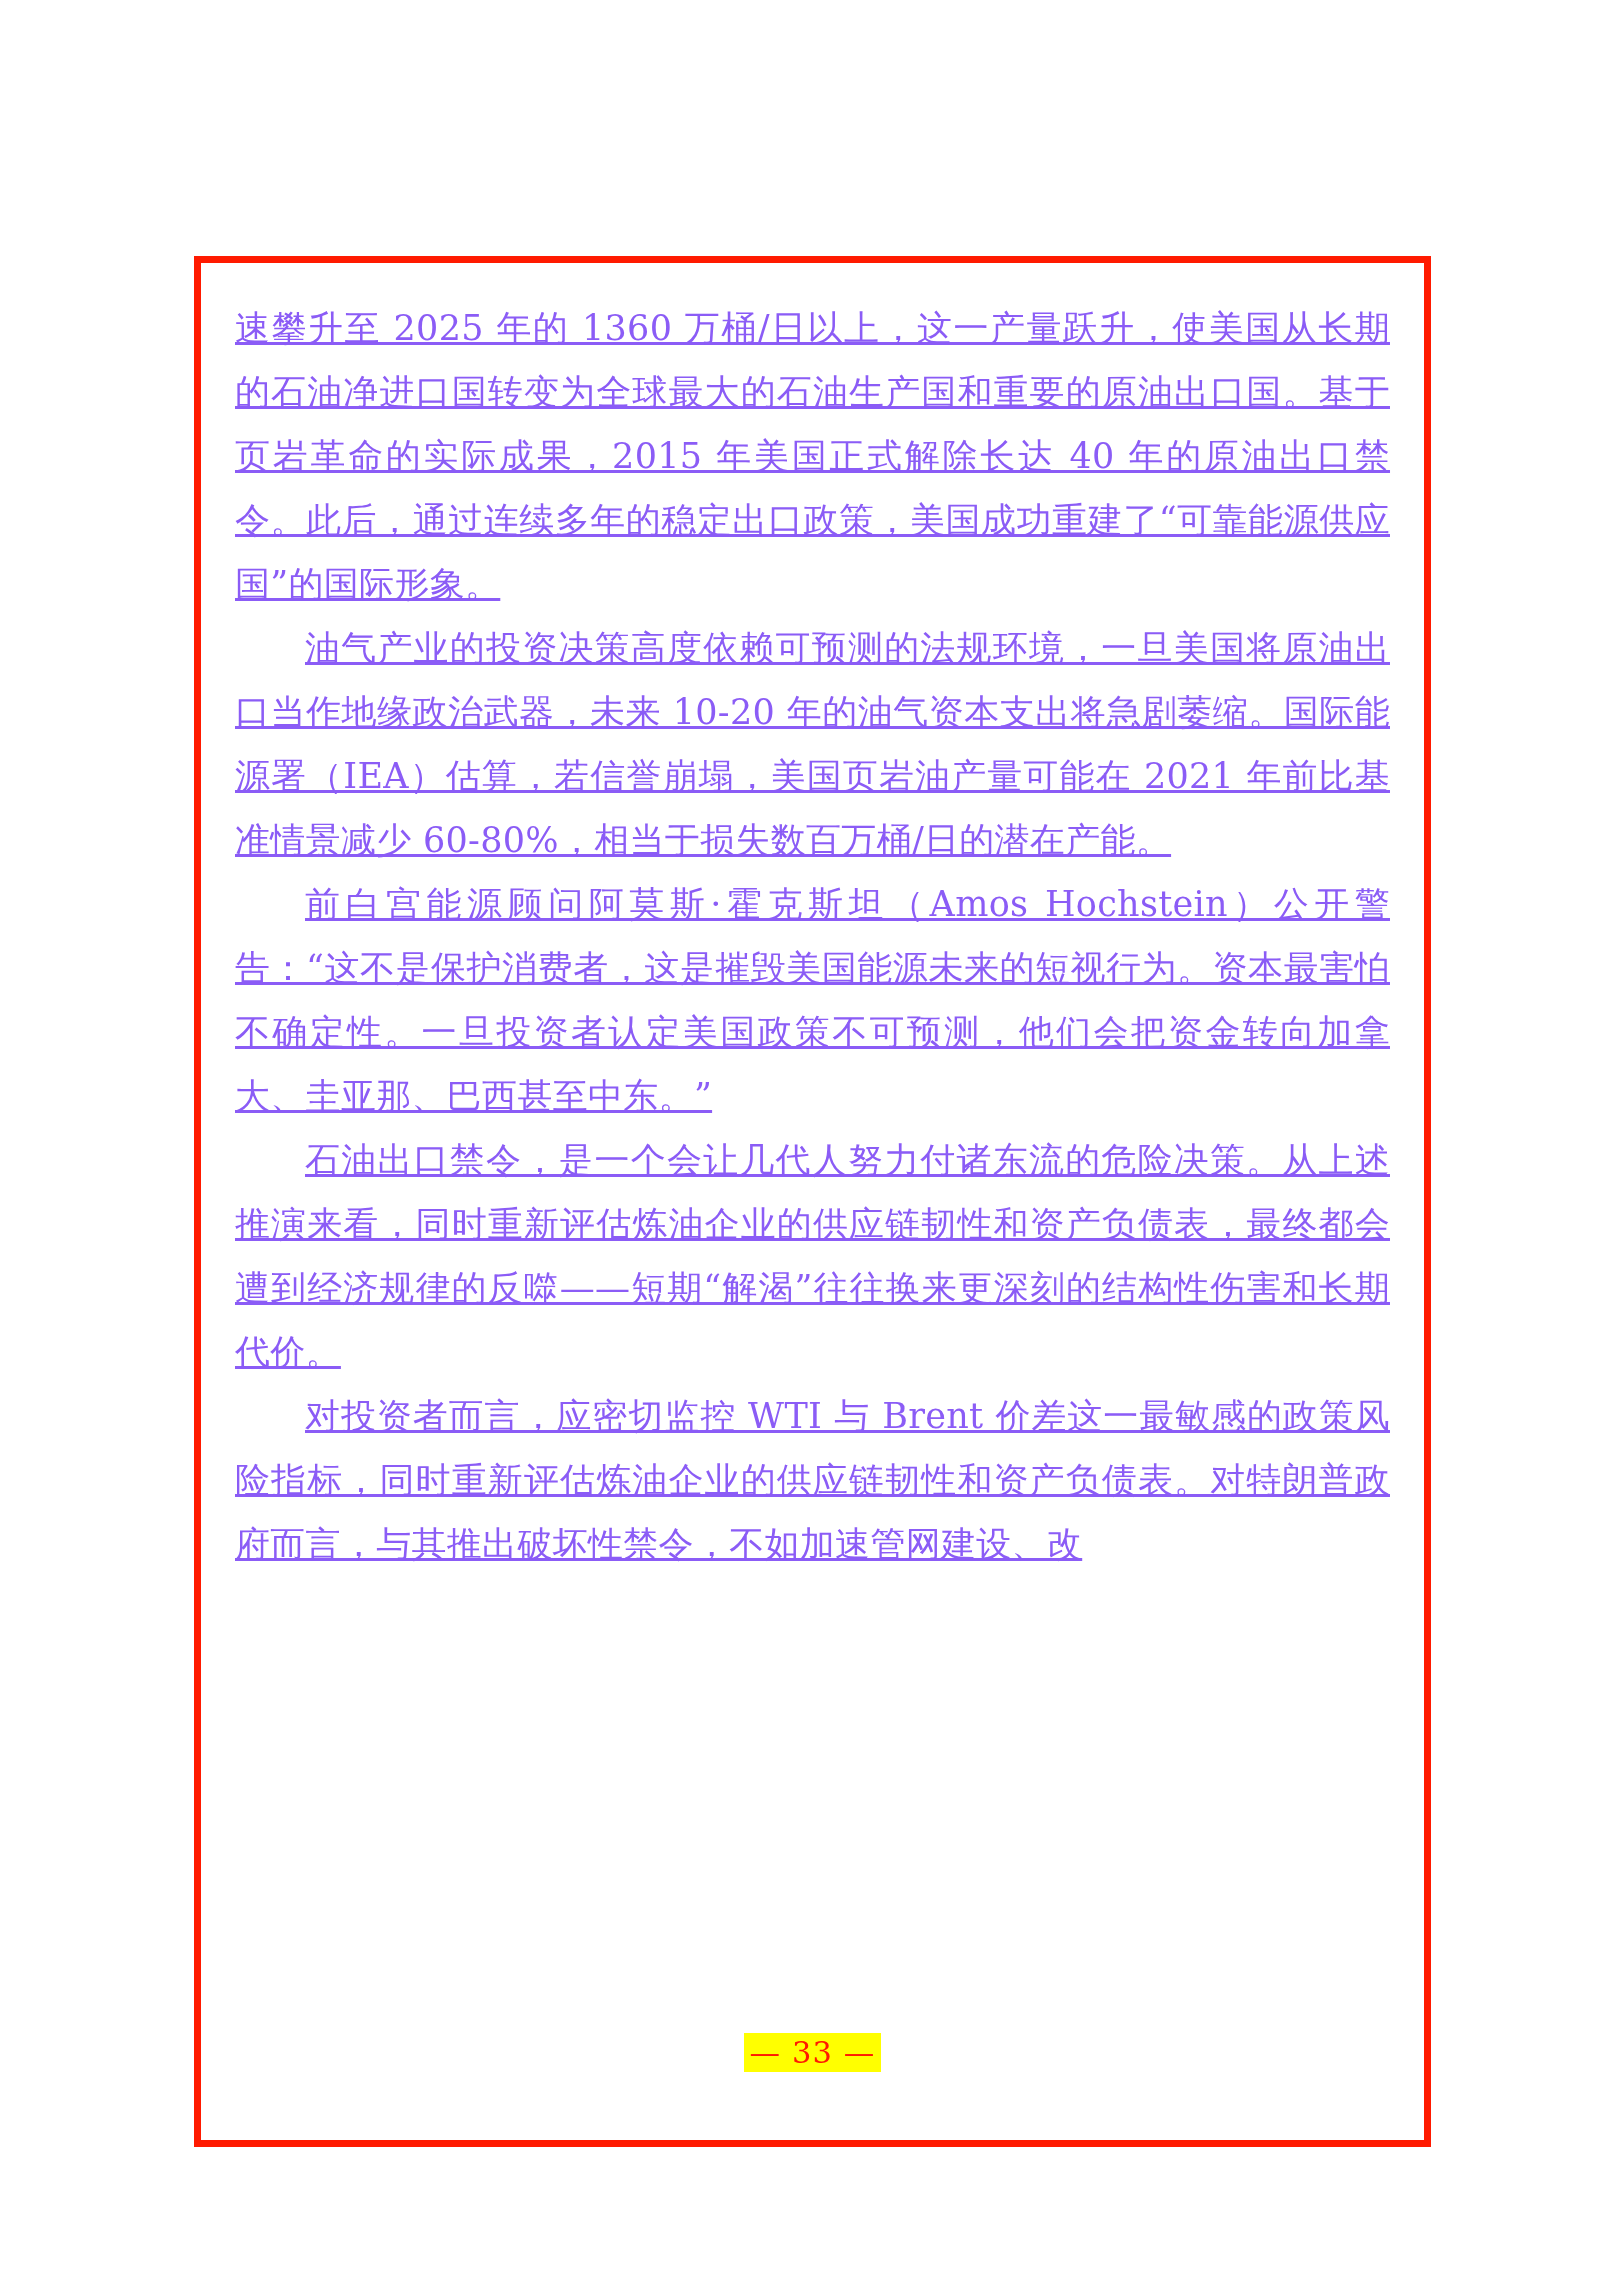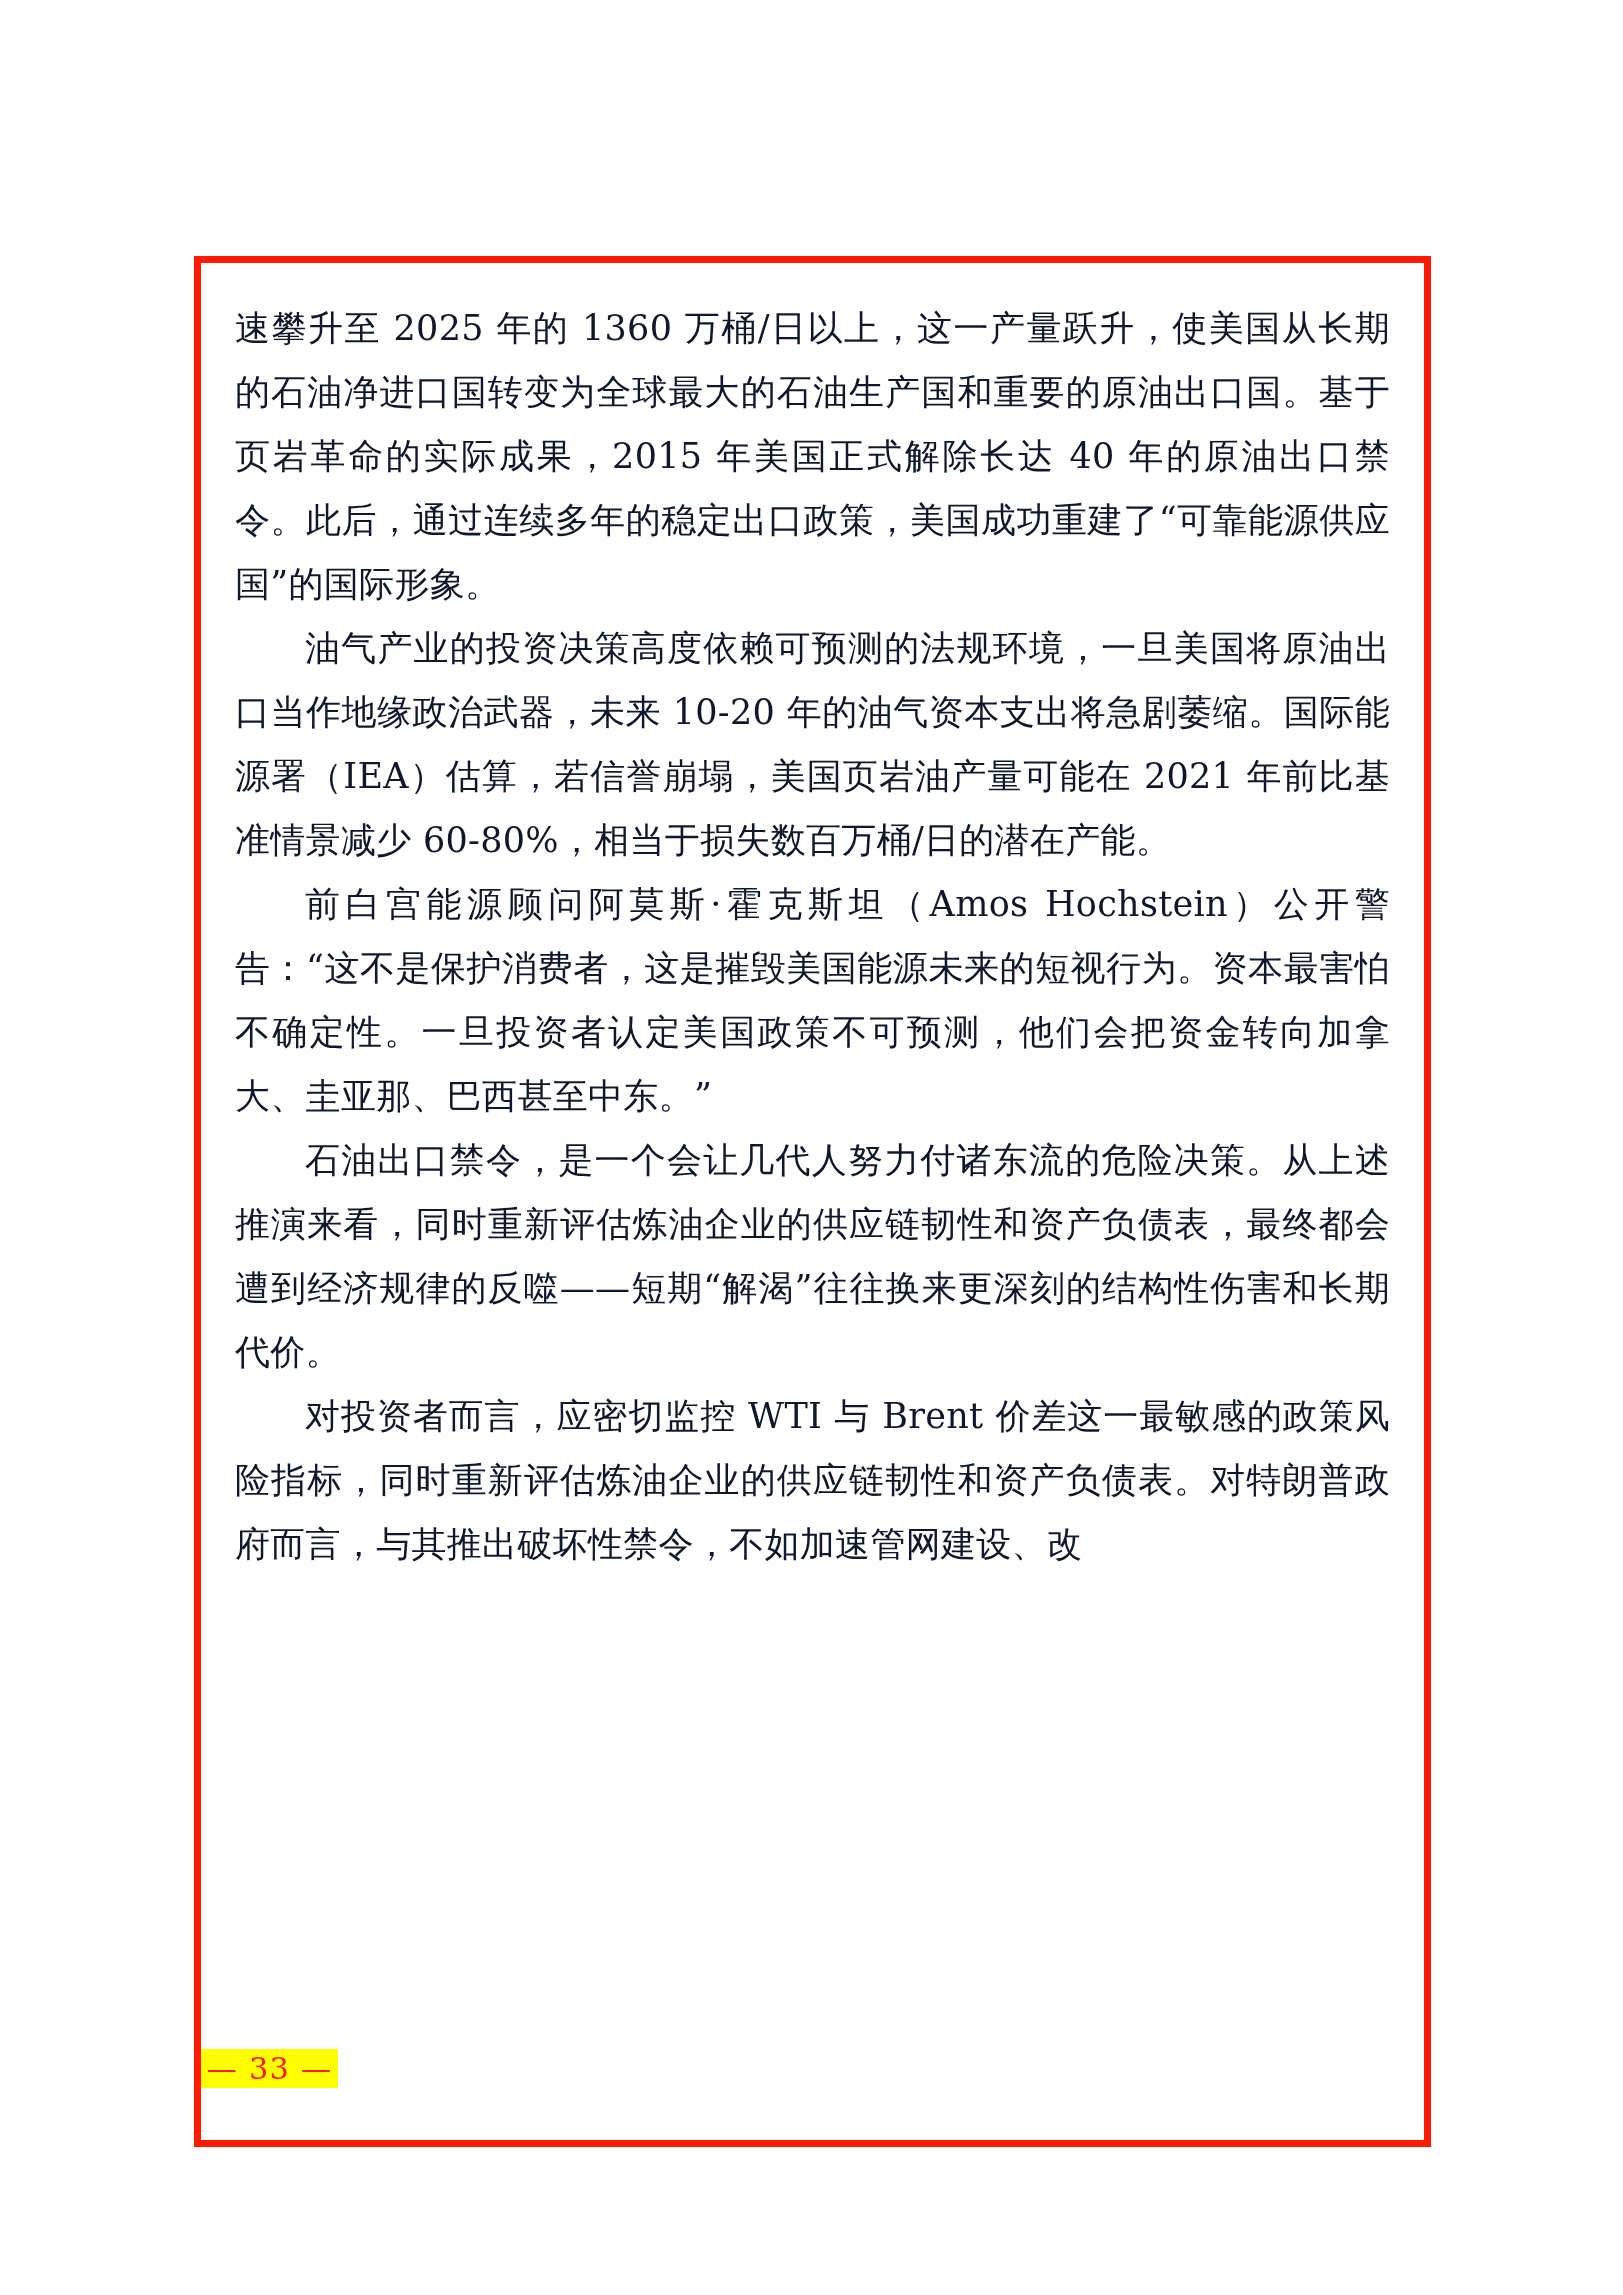--- a/index.html
+++ b/index.html
@@ -36,35 +36,36 @@
     top: 33px;
     right: 22px;
     bottom: 0;
     padding: 0 12px;
     box-sizing: border-box;
   }
   p.para {
     margin: 0 0 0 0;
     font-size: 35px;
     line-height: 64px;
-    color: #0f172a;
+    color: #8b5cf6;
     text-align: justify;
     text-justify: inter-ideograph;
     letter-spacing: 0.3px;
     font-family: "DejaVu Serif", "Liberation Serif", serif;
+    text-decoration: underline;
   }
   p.indent {
     text-indent: 70px;
   }
   .footer {
     position: absolute;
     left: 0;
     right: 0;
-    bottom: 52px;
-    text-align: left;
+    bottom: 68px;
+    text-align: center;
     margin-top: 22px;
   }
   .pagenum {
     display: inline-block;
     background: #ffff00;
     color: #ff1a00;
     font-size: 30.5px;
     line-height: 37px;
     padding: 1.1px 5.5px;
     font-family: "DejaVu Serif", "Liberation Serif", serif;

